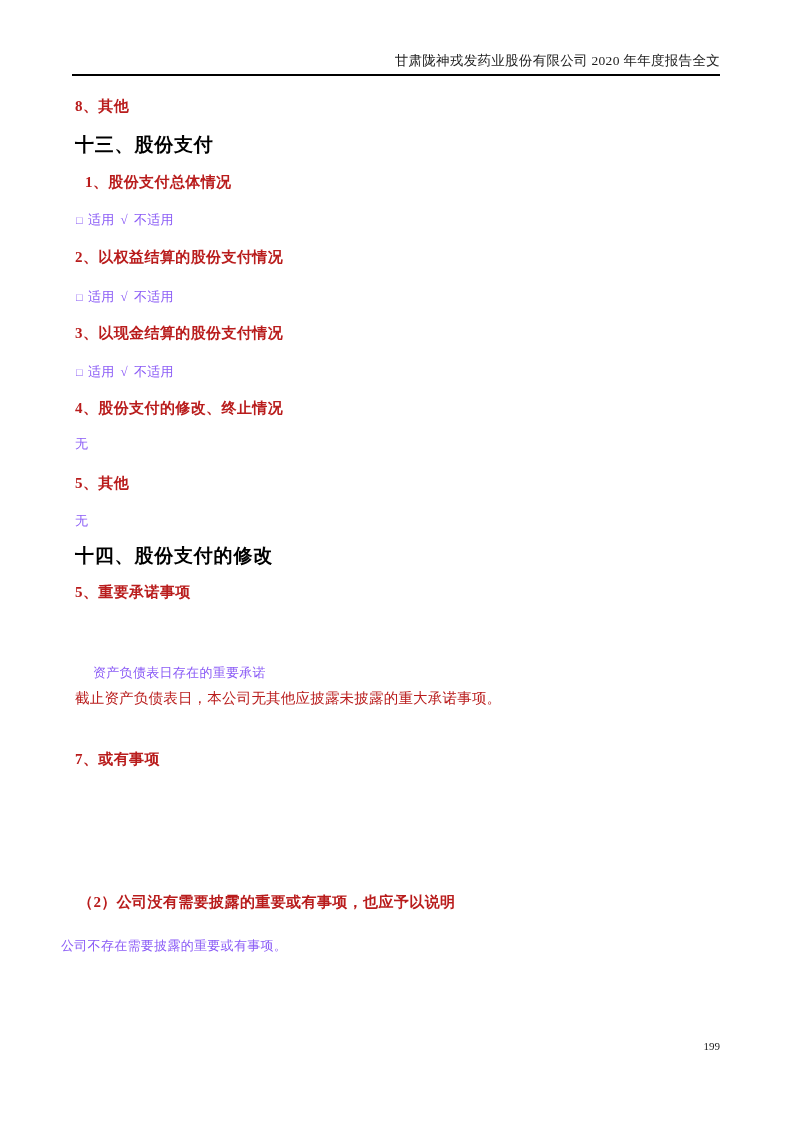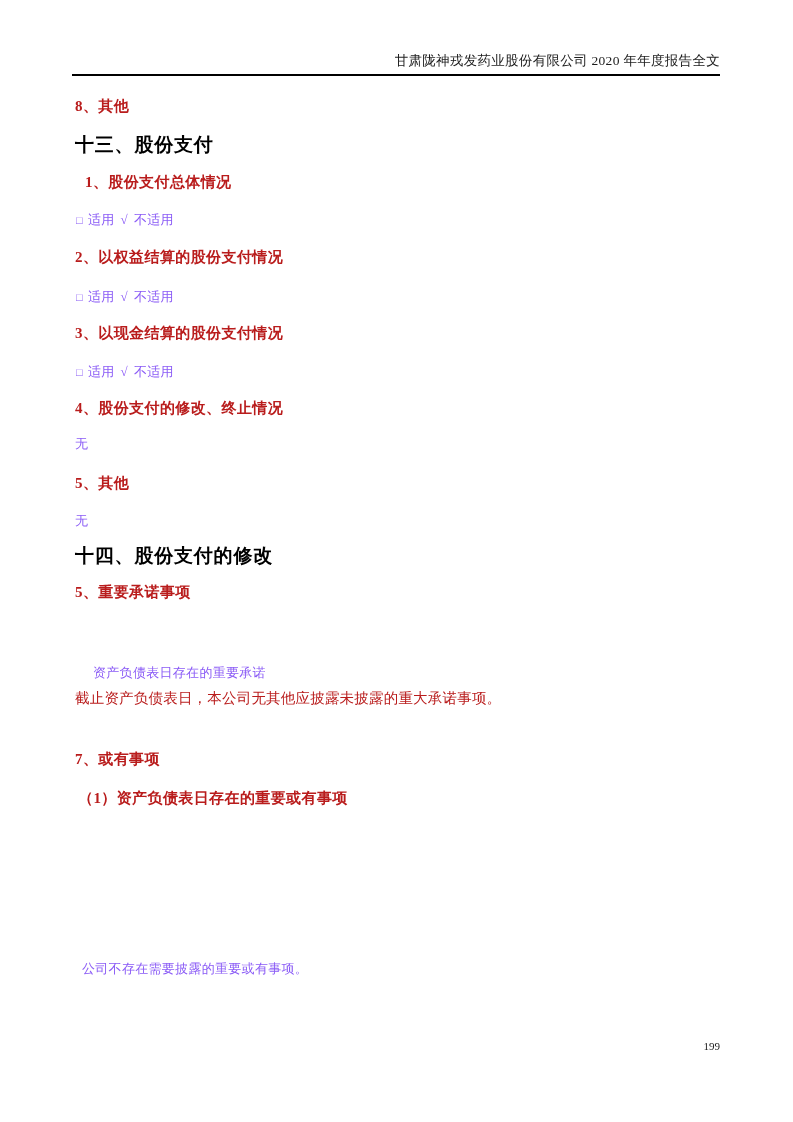--- a/index.html
+++ b/index.html
@@ -110,20 +110,20 @@
   <div class="abs h1" style="top: 546px; left: 75px;">十四、股份支付的修改</div>
 
   <div class="abs h2" style="top: 585px; left: 75px;">5、重要承诺事项</div>
 
   <div class="abs body-sm" style="top: 666px; left: 75px; margin-left: 18px;">资产负债表日存在的重要承诺</div>
 
   <div class="abs body-lg" style="top: 691px; left: 75px;">截止资产负债表日，本公司无其他应披露未披露的重大承诺事项。</div>
 
   <div class="abs h2" style="top: 752px; left: 75px;">7、或有事项</div>
 
-  <div class="abs h2" style="top: 791px; left: 78px;">（1）资产负债表日存在的重要或有事项</div>
 
+  <div class="abs h2" style="top: 895px; left: 78px;">（2）公司没有需要披露的重要或有事项，也应予以说明</div>
 
-  <div class="abs body-sm" style="top: 939px; left: 82px; margin-top: 23px;">公司不存在需要披露的重要或有事项。</div>
+  <div class="abs body-sm" style="top: 939px; left: 61px;">公司不存在需要披露的重要或有事项。</div>
 
   <div class="abs pageno" style="top: 1041px; right: 73px;">199</div>
 
 </div>
 
 </body></html>

